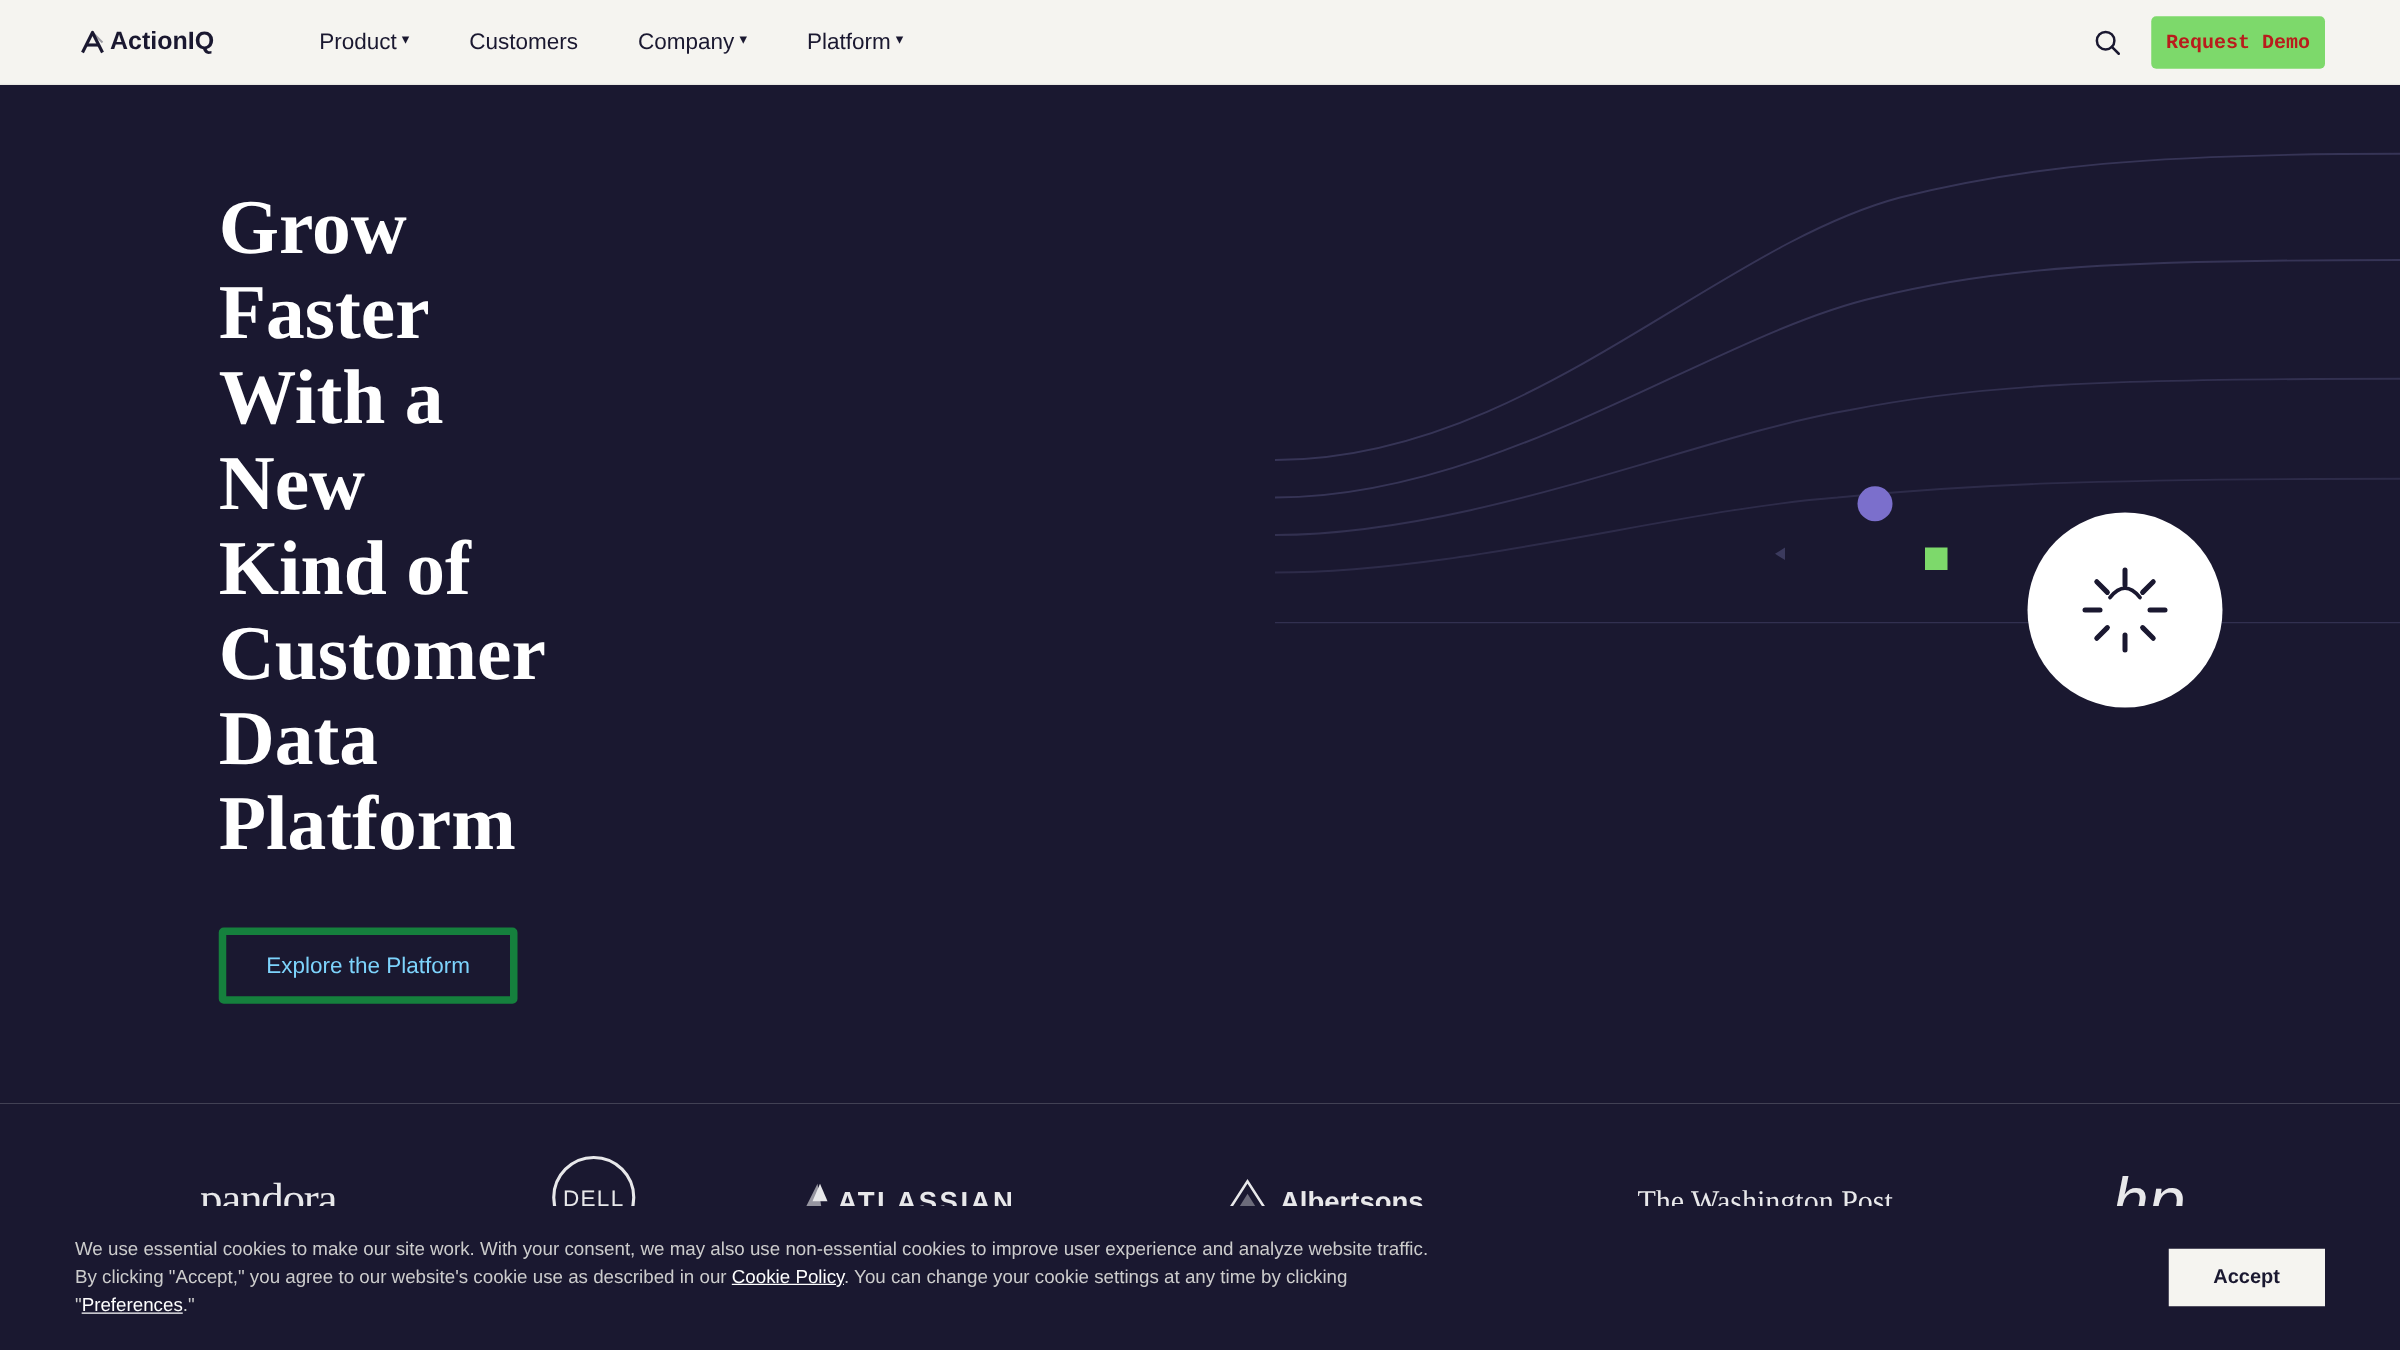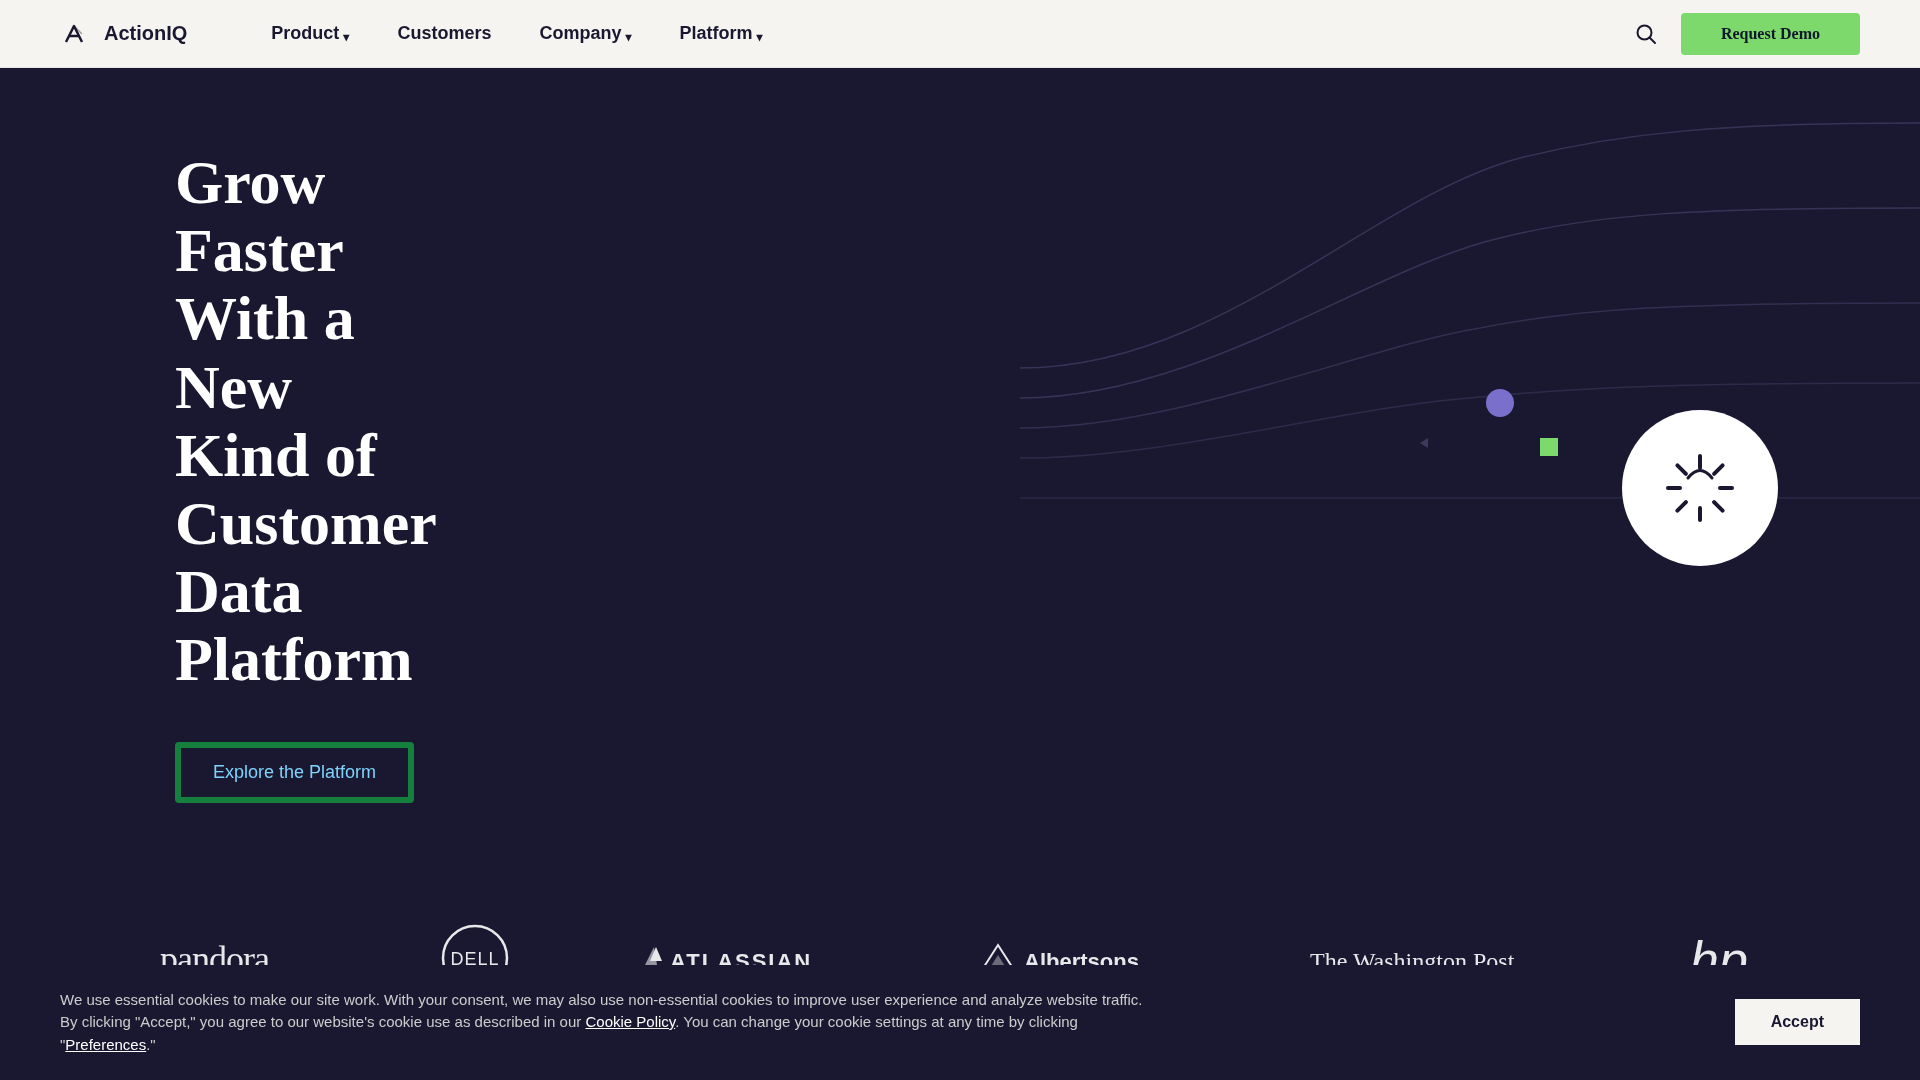--- a/index.html
+++ b/index.html
@@ -12,49 +12,49 @@
       display: flex;
       align-items: center;
       padding: 0 60px;
       position: relative;
       z-index: 100;
       border-bottom: 1px solid #e8e7e3;
     }
     .nav-logo {
       display: flex;
       align-items: center;
-      gap: 16px;
+      gap: 0;
       font-family: sans-serif;
       font-weight: 700;
       font-size: 20px;
       color: #1a1830;
       text-decoration: none;
       margin-right: 60px;
     }
     .nav-logo-icon {
       width: 28px;
       height: 28px;
     }
     .nav-links {
       display: flex;
       align-items: center;
       gap: 0;
       flex: 1;
     }
     .nav-link {
       display: flex;
-      align-items: flex-end;
+      align-items: flex-start;
       gap: 4px;
       font-family: sans-serif;
       font-size: 18px;
       color: #1a1830;
       padding: 0 24px;
       cursor: pointer;
       text-decoration: none;
-      font-weight: 700;
+      font-weight: 400;
     }
     .nav-link .chevron {
       font-size: 12px;
       margin-top: 1px;
     }
     .nav-right {
       display: flex;
       align-items: center;
       gap: 24px;
       margin-left: auto;
@@ -63,24 +63,24 @@
       background: none;
       border: none;
       cursor: pointer;
       color: #1a1830;
       font-size: 20px;
       display: flex;
       align-items: center;
     }
     .request-demo-btn {
       background: #7dd96b;
-      color: #0f172a;
+      color: #b91c1c;
       border: none;
-      padding: 12px 40px;
-      font-family: Liberation Serif, serif;
+      padding: 12px 12px;
+      font-family: Liberation Mono, monospace;
       font-size: 16px;
       font-weight: 600;
       cursor: pointer;
       border-radius: 4px;
     }
 
     
     .hero {
       background: #1a1830;
       min-height: 530px;

